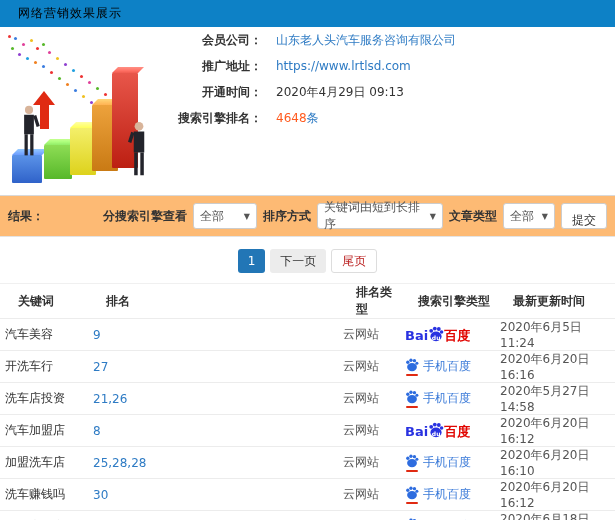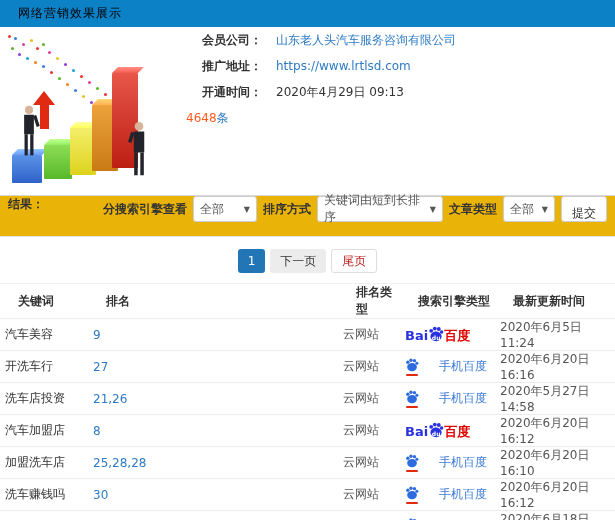--- a/index.html
+++ b/index.html
@@ -47,22 +47,22 @@
 
   .info-rows{margin-left:172px;}
   .info-row{display:flex;align-items:center;height:26px;}
   .info-label{width:90px;text-align:right;font-weight:bold;color:#333;flex:none;}
   .info-value{margin-left:14px;color:#333;}
   .info-value.link{color:var(--link);cursor:pointer;}
   .count-num{color:var(--count);}
   .count-unit{color:var(--link);}
 
   
-  .filterbar{height:42px;background:#eab308;border-top:1px solid #d9d9d9;border-bottom:1px solid #e3e3e3;
-    display:flex;align-items:flex-start;padding:0 8px;}
+  .filterbar{height:42px;background:#fdba74;border-top:1px solid #d9d9d9;border-bottom:1px solid #e3e3e3;
+    display:flex;align-items:center;padding:0 8px;}
   .filter-result{font-weight:bold;}
   .filter-right{margin-left:auto;display:flex;align-items:center;gap:6px;}
   .filter-label{font-weight:bold;white-space:nowrap;}
   .sel{display:inline-flex;align-items:center;justify-content:space-between;height:26px;
     background:#fff;border:1px solid #ccc;border-radius:3px;padding:0 6px;color:#555;cursor:pointer;}
   .sel .arr{font-size:8px;color:#555;margin-left:6px;}
   .sel-engine{width:64px;}
   .sel-sort{width:126px;}
   .sel-type{width:52px;}
   .submit-btn{height:26px;padding:8px 10px;background:#fff;border:1px solid #ccc;border-radius:3px;
@@ -85,21 +85,21 @@
   td.kw{color:#333;}
   td.rank{color:var(--link);cursor:pointer;}
   
   .bdu-pc{display:inline-flex;align-items:flex-end;line-height:1;justify-content:space-between;}
   .bdu-pc .bai{color:var(--baidu-blue);font-weight:bold;font-size:13px;}
   .bdu-pc .paw{position:relative;width:16px;height:16px;margin:0 0px;}
   .bdu-pc .du{position:absolute;left:0;right:0;bottom:1px;text-align:center;color:#fff;
     font-size:6px;font-weight:bold;}
   .bdu-pc .cn{color:var(--baidu-red);font-weight:bold;font-size:13px;}
   
-  .bdu-mb{display:inline-flex;align-items:center;gap:20px;}
+  .bdu-mb{display:inline-flex;align-items:center;gap:4px;}
   .bdu-mb .mpaw{position:relative;width:14px;height:16px;}
   .bdu-mb .mline{position:absolute;left:1px;right:1px;bottom:-2px;height:2px;background:#e02a12;border-radius:1px;}
   .bdu-mb .mtxt{color:var(--mobile-blue);font-size:12px;}
 </style>
 </head>
 <body>
 
 <div class="topbar">
   <span>网络营销效果展示</span>
 </div>
@@ -139,20 +139,21 @@
     </div>
     <div class="info-row">
       <span class="info-label">推广地址：</span>
       <span class="info-value link">https://www.lrtlsd.com</span>
     </div>
     <div class="info-row">
       <span class="info-label">开通时间：</span>
       <span class="info-value">2020年4月29日 09:13</span>
     </div>
     <div class="info-row">
+      <span class="info-label">搜索引擎排名：</span>
       <span class="info-value"><span class="count-num">4648</span><span class="count-unit">条</span></span>
     </div>
   </div>
 </div>
 
 <div class="filterbar">
   <span class="filter-result">结果：</span>
   <div class="filter-right">
     <span class="filter-label">分搜索引擎查看</span>
     <span class="sel sel-engine">

